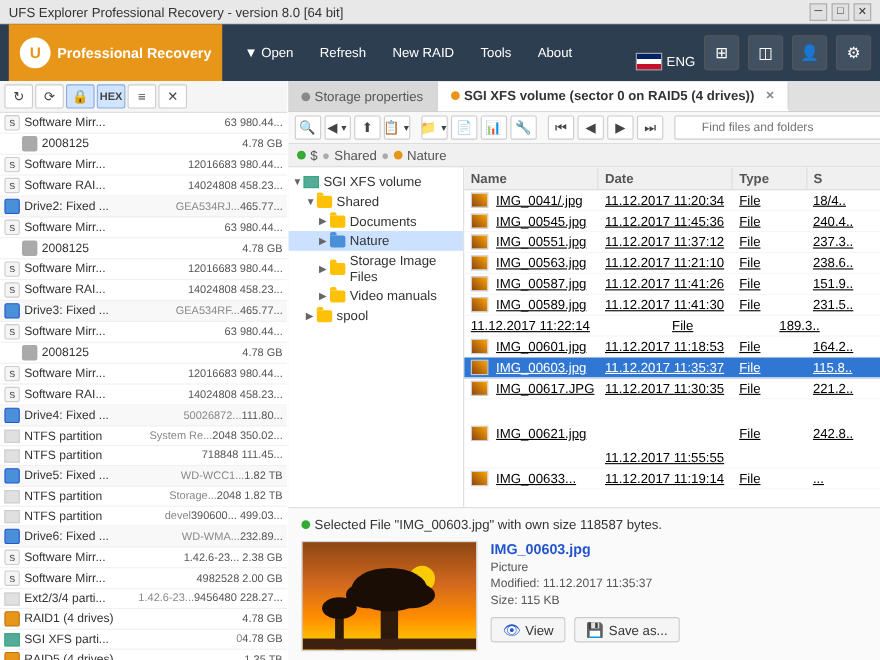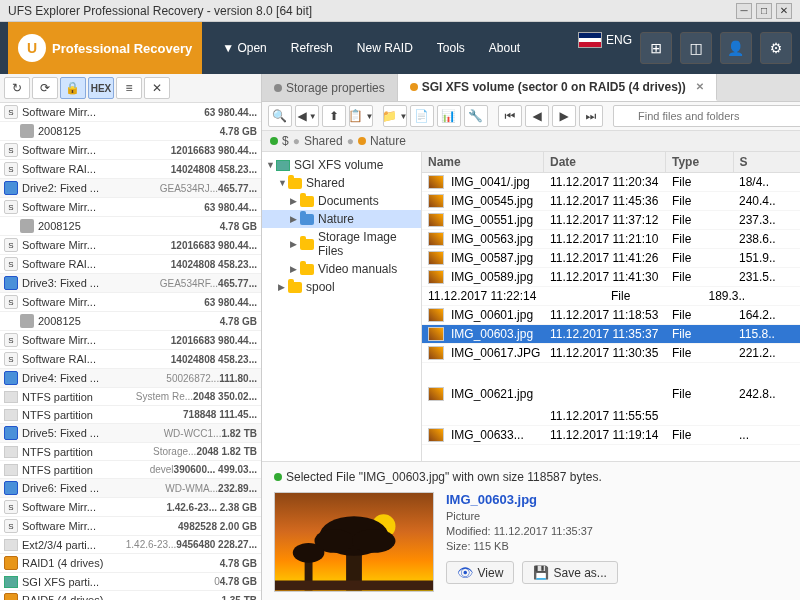--- a/index.html
+++ b/index.html
@@ -53,21 +53,21 @@
 
     .menu-item {
       color: white; padding: 6px 12px;
       cursor: pointer; display: flex; align-items: center; gap: 4px;
       height: 100%;
       font-size: 13px;
     }
 
     #menu-right {
       margin-left: auto;
-      display: flex; align-items: flex-start; gap: 8px;
+      display: flex; align-items: flex-end; gap: 8px;
     }
     .flag-icon {
       display: flex; align-items: center; gap: 4px;
       color: white; font-size: 12px; cursor: pointer;
     }
     .flag-box {
       width: 24px; height: 16px;
       background: linear-gradient(180deg, #012169 33%, white 33%, white 66%, #C8102E 66%);
       border: 1px solid #aaa;
     }
@@ -117,21 +117,21 @@
     
     .drive-item {
       display: flex; align-items: center;
       padding: 2px 4px;
       border-bottom: 1px solid #f0f0f0;
       cursor: pointer;
       min-height: 18px;
     }
     .drive-name { flex: 1; color: #333; font-size: 11px; white-space: nowrap; overflow: hidden; text-overflow: ellipsis; }
     .drive-sub { color: #888; font-size: 10px; margin-left: 4px; }
-    .drive-size { color: #555; font-size: 10px; margin-left: auto; white-space: nowrap; font-weight: bold; }
+    .drive-size { color: #555; font-size: 10px; margin-left: auto; white-space: nowrap; }
 
     
     #right-panel {
       flex: 1;
       display: flex;
       flex-direction: column;
       background: white;
       overflow: hidden;
     }
 
@@ -240,21 +240,21 @@
     .fh-col { padding: 3px 6px; border-right: 1px solid #ddd; cursor: pointer; }
     .fh-col:last-child { border-right: none; }
 
     .file-row {
       display: flex; align-items: center;
       border-bottom: 1px solid #f5f5f5;
       cursor: pointer;
       font-size: 11px;
     }
     .file-row.selected { background: #3077d3; color: white; }
-    .fc { padding: 2px 6px; overflow: hidden; text-overflow: ellipsis; white-space: nowrap; }
+    .fc { padding: 2px 6px; overflow: hidden; text-overflow: ellipsis; white-space: nowrap; text-decoration: underline; }
 
     
     #preview-area {
       border-top: 1px solid #ddd;
       padding: 8px 12px;
       background: #fafafa;
       min-height: 120px;
       display: flex;
       flex-direction: column;
       gap: 4px;

